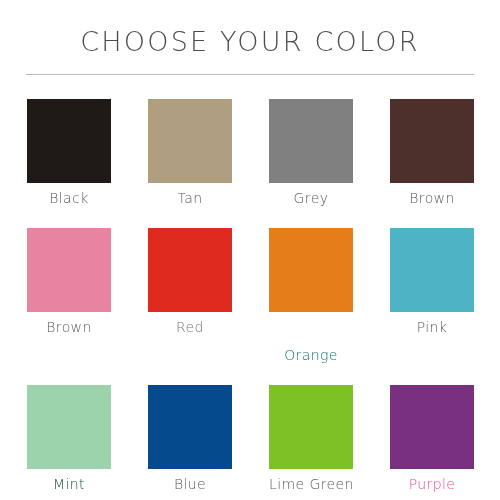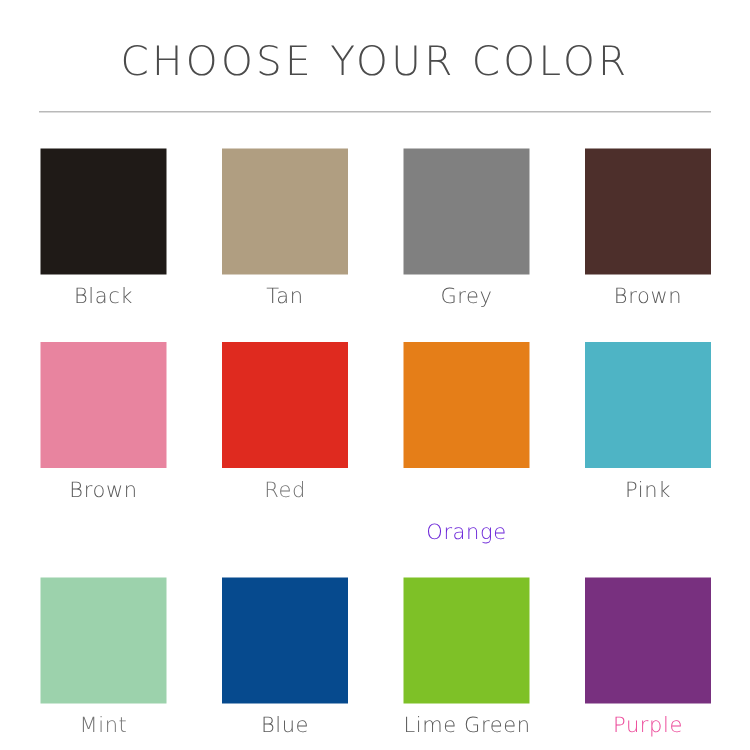--- a/index.html
+++ b/index.html
@@ -102,29 +102,29 @@
       <div class="swatch-cell">
         <span class="swatch-chip" style="background: rgb(232, 132, 159);"></span>
         <span class="swatch-label" style="color: rgb(90, 90, 90);">Brown</span>
       </div>
       <div class="swatch-cell">
         <span class="swatch-chip" style="background: rgb(223, 42, 31);"></span>
         <span class="swatch-label" style="color: #737373;">Red</span>
       </div>
       <div class="swatch-cell">
         <span class="swatch-chip" style="background: rgb(229, 126, 24);"></span>
-        <span class="swatch-label" style="color: #6d28d9; margin-top: 35px;">Orange</span>
+        <span class="swatch-label" style="color: #0f766e; margin-top: 35px;">Orange</span>
       </div>
       <div class="swatch-cell">
         <span class="swatch-chip" style="background: rgb(78, 180, 197);"></span>
         <span class="swatch-label" style="color: rgb(90, 90, 90);">Pink</span>
       </div>
       <div class="swatch-cell">
         <span class="swatch-chip" style="background: rgb(156, 210, 172);"></span>
-        <span class="swatch-label" style="color: #737373;">Mint</span>
+        <span class="swatch-label" style="color: #14532d;">Mint</span>
       </div>
       <div class="swatch-cell">
         <span class="swatch-chip" style="background: rgb(6, 74, 142);"></span>
         <span class="swatch-label" style="color: rgb(90, 90, 90);">Blue</span>
       </div>
       <div class="swatch-cell">
         <span class="swatch-chip" style="background: rgb(126, 193, 39);"></span>
         <span class="swatch-label" style="color: rgb(90, 90, 90);">Lime Green</span>
       </div>
       <div class="swatch-cell">

